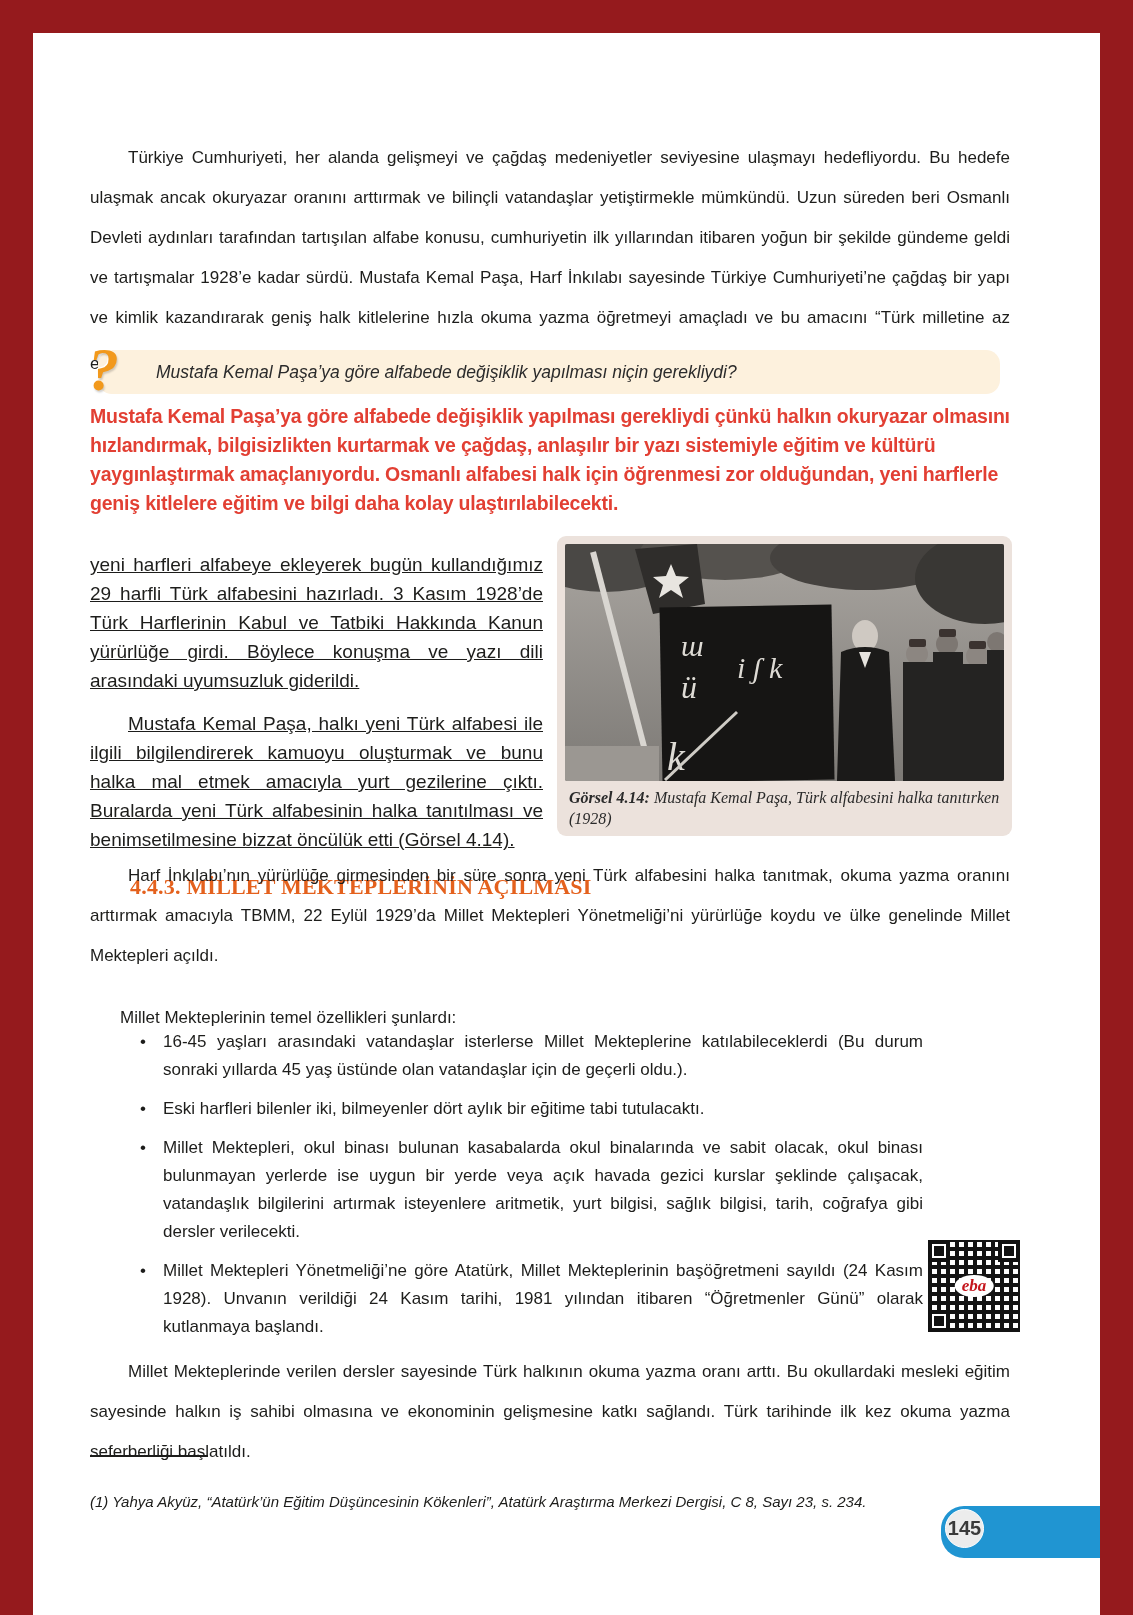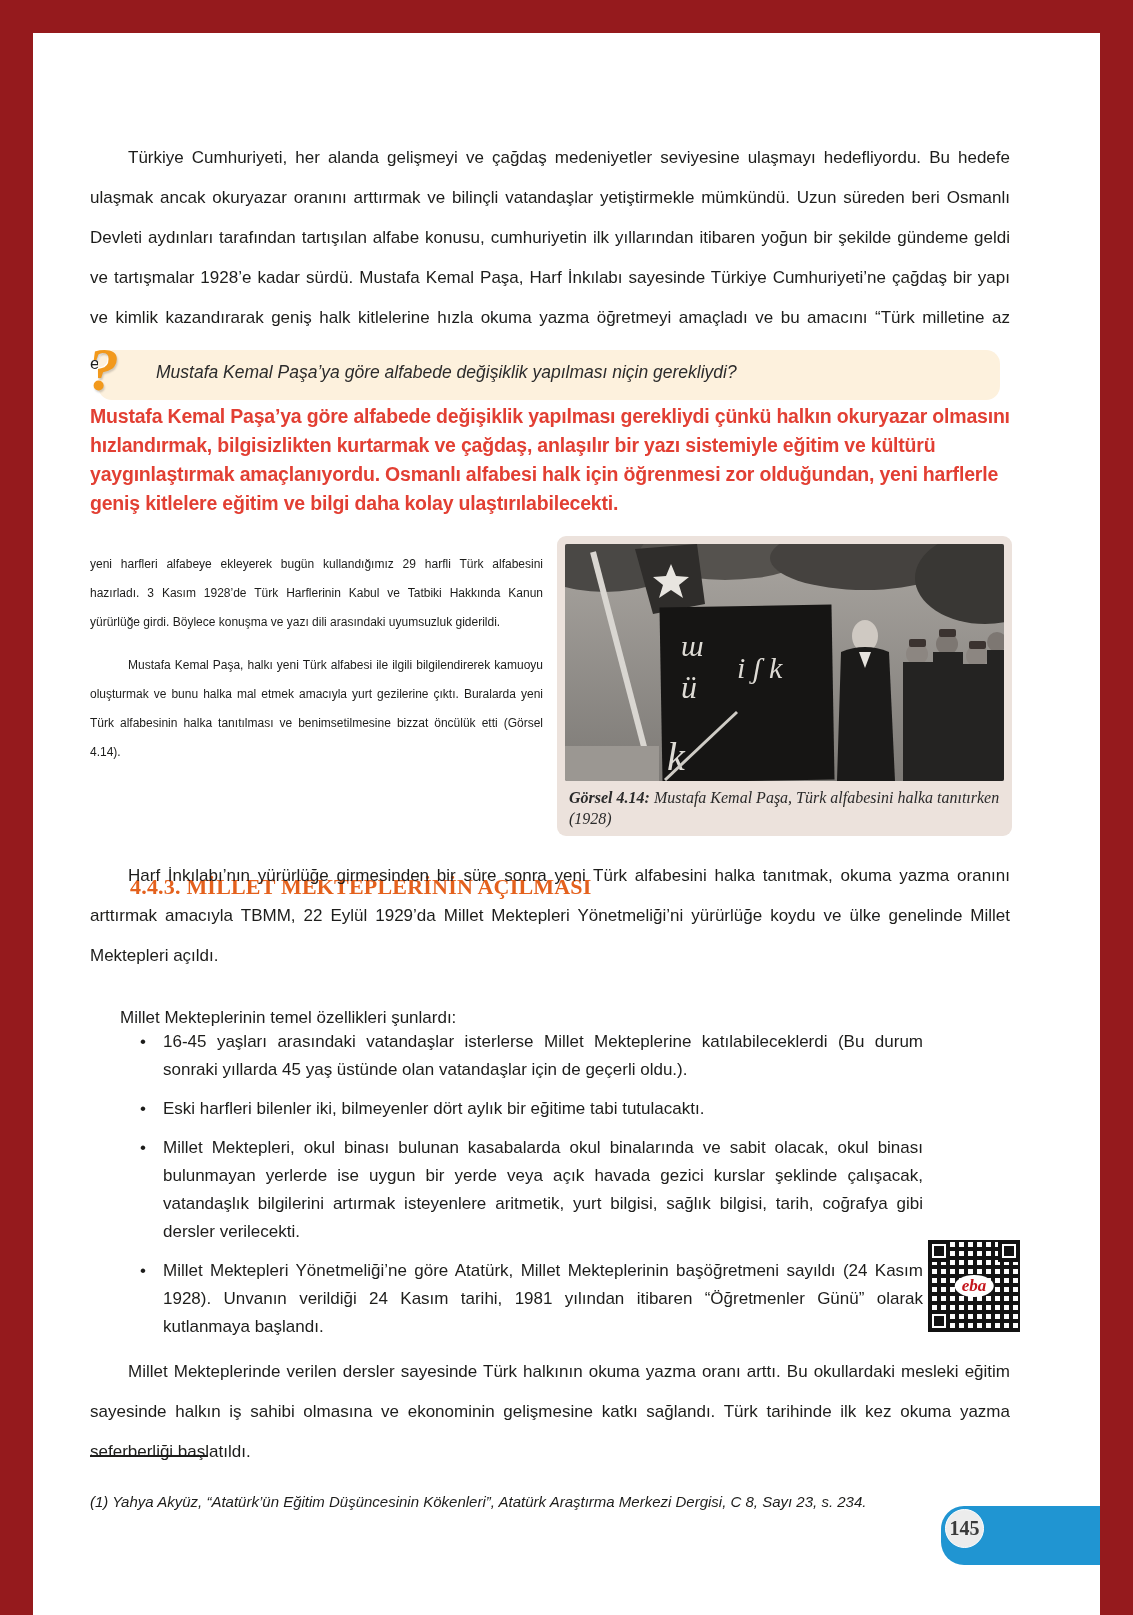--- a/index.html
+++ b/index.html
@@ -12,38 +12,38 @@
   #bar-right{right:0;top:0;width:33px;height:1615px;}
   
   .content{position:absolute;left:90px;top:0;width:920px;height:1615px;z-index:2;}
   .abs{position:absolute;left:0;width:920px;}
   h2.sec{margin:0;font-family:"Liberation Serif",serif;font-weight:bold;font-size:22px;
          color:#e4611d;padding-left:40px;letter-spacing:.2px;}
   p.body{margin:0;font-size:17px;line-height:40px;text-align:justify;}
   .indent{text-indent:38px;}
   sup{font-size:11px;}
   
-  .qbox{position:absolute;left:8px;top:350px;width:902px;height:50px;background:#fdf1dd;
+  .qbox{position:absolute;left:8px;top:350px;width:902px;height:44px;background:#fdf1dd;
         border-radius:14px;}
   .qbox .qtext{position:absolute;left:58px;top:12px;right:20px;font-style:italic;font-size:17.5px;color:#2b2b2b;}
   .qmark{position:absolute;left:-2px;top:334px;z-index:3;font-family:"Liberation Serif",serif;
          font-style:italic;font-weight:bold;font-size:62px;color:#f2991c;
          text-shadow:1px 2px 2px rgba(0,0,0,.18), -1px -1px 0 #fff;}
   
   .answer{position:absolute;left:0;top:402px;width:926px;font-weight:bold;font-size:19.5px;
           line-height:29px;color:#e23f33;letter-spacing:-.2px;}
   
   .twocol{position:absolute;left:0;top:550px;width:920px;}
   .figure{float:right;width:455px;margin:-14px -2px 6px 14px;background:#ece2dc;border-radius:9px;
           padding:8px 8px 7px 8px;box-sizing:border-box;}
   .figure svg{display:block;border-radius:2px;}
   .caption{margin:6px 4px 0 4px;font-family:"Liberation Serif",serif;
            font-style:italic;font-size:16px;line-height:21px;color:#2a2a2a;}
   .caption .cap-label{font-weight:bold;}
-  .colp{margin:0 0 14px 0;font-size:12px;line-height:29px;text-align:justify;}
+  .colp{margin:0 0 14px 0;font-size:19px;line-height:29px;text-align:justify;text-decoration:underline;}
   
   .flow2{position:absolute;left:0;top:1028px;width:920px;}
   ul.feat{margin:0;padding:0 0 0 50px;list-style:none;}
   ul.feat li{position:relative;padding-left:23px;margin-bottom:11px;font-size:17px;
              line-height:28px;text-align:justify;}
   ul.feat li::before{content:"•";position:absolute;left:0;top:0;font-size:17px;color:#1d1d1b;}
   
   .qr{float:right;width:92px;height:92px;margin:212px -10px 8px 5px;position:relative;
       background:
         repeating-linear-gradient(90deg,#141414 0 4px,rgba(255,255,255,0) 4px 9px),
@@ -53,22 +53,22 @@
   .qr-finder::after{content:"";position:absolute;inset:2px;background:#111;}
   .qr-finder.tl{left:0;top:0;} .qr-finder.tr{right:0;top:0;} .qr-finder.bl{left:0;bottom:0;}
   .qr-eba{position:absolute;left:50%;top:50%;transform:translate(-50%,-50%);background:#fff;
           border-radius:50%;padding:1px 7px;color:#c5161d;font-family:"Liberation Serif",serif;
           font-style:italic;font-weight:bold;font-size:17px;}
   
   .fn-rule{position:absolute;left:0;top:1455px;width:118px;border-top:2px solid #1d1d1b;}
   .fn{position:absolute;left:0;top:1476px;width:920px;font-style:italic;font-size:15px;
       line-height:21px;color:#1d1d1b;}
   
-  .pill{position:absolute;right:0;top:1506px;width:192px;height:59px;background:#2095d2;
-        border-radius:23px 0 0 23px;z-index:4;font-family:Liberation Serif, serif;}
+  .pill{position:absolute;right:0;top:1506px;width:192px;height:52px;background:#2095d2;
+        border-radius:23px 0 0 23px;z-index:4;}
   .pill .num{position:absolute;left:4px;top:3px;width:37px;height:37px;border-radius:50%;
              background:#ececec;border:1px solid #fff;color:#3a3a3a;font-size:20px;font-weight:bold;
              text-align:center;line-height:37px;}
 </style>
 </head>
 <body>
 
 <div class="bar" id="bar-top"></div>
 <div class="bar" id="bar-left"></div>
 <div class="bar" id="bar-right"></div>

